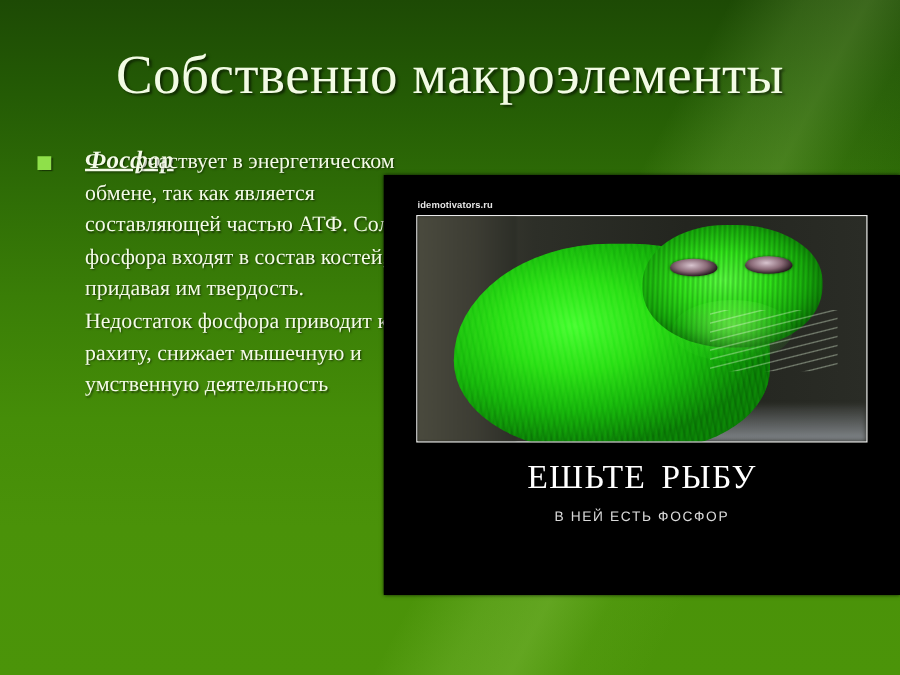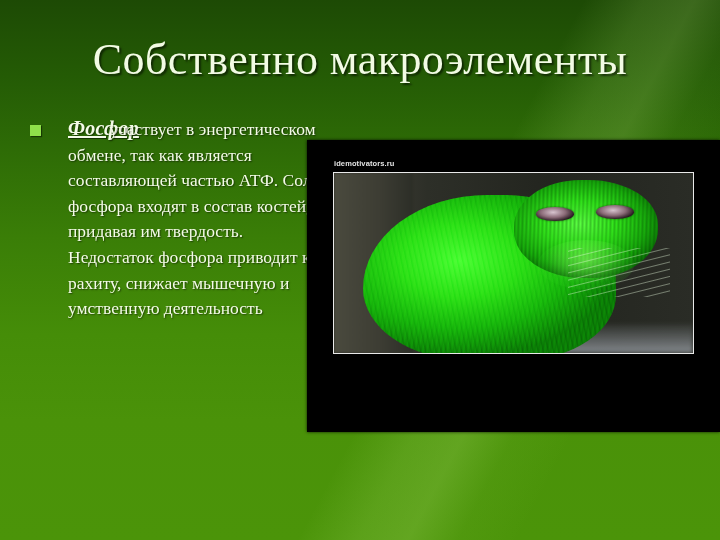--- a/index.html
+++ b/index.html
@@ -81,21 +81,21 @@
     margin-right: -34px;
     margin-top: 34px;
   }
 
   
   .poster {
     position: absolute;
     left: 307px;
     top: 140px;
     width: 413px;
-    height: 292px;
+    height: 336px;
     background: #000;
     box-shadow: 0 0 3px rgba(0,0,0,0.8);
   }
   .poster-frame {
     position: absolute;
     left: 26px;
     top: 32px;
     width: 359px;
     height: 180px;
     border: 1px solid #e9e9e9;
@@ -290,16 +290,18 @@
             <div class="cat-head-fur"></div>
           </div>
           <div class="eye left"></div>
           <div class="eye right"></div>
           <div class="muzzle"></div>
           <div class="whiskers"></div>
         </div>
       </div>
     </div>
 
-
+    <div class="poster-title"><span>ЕШЬТЕ</span><span class="w2">РЫБУ</span></div>
+
+    <div class="poster-sub">В НЕЙ ЕСТЬ ФОСФОР</div>
   </div>
 
 </div>
 
 </body></html>

